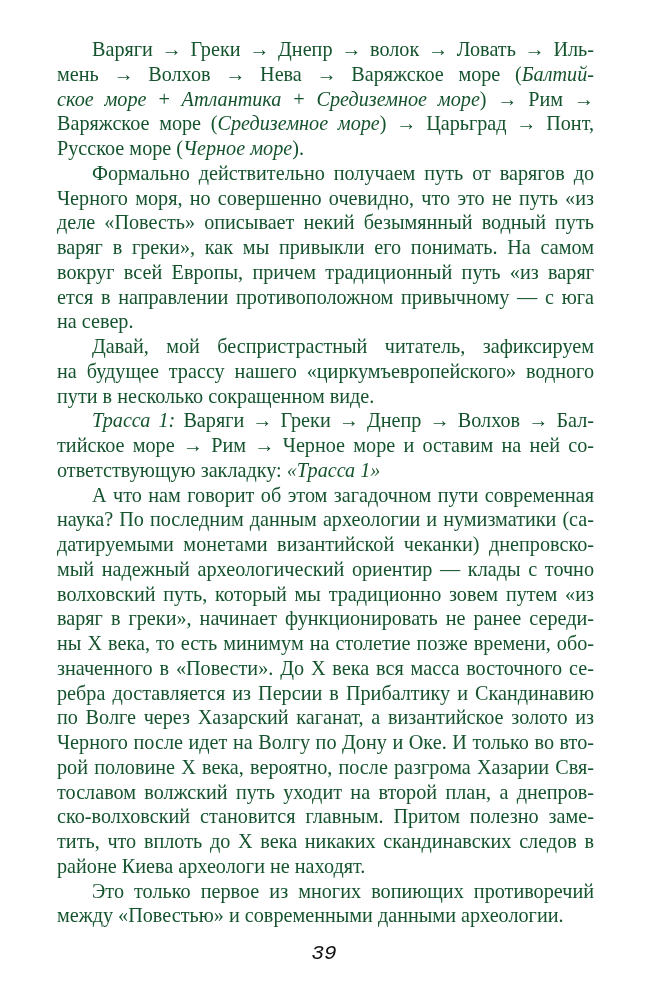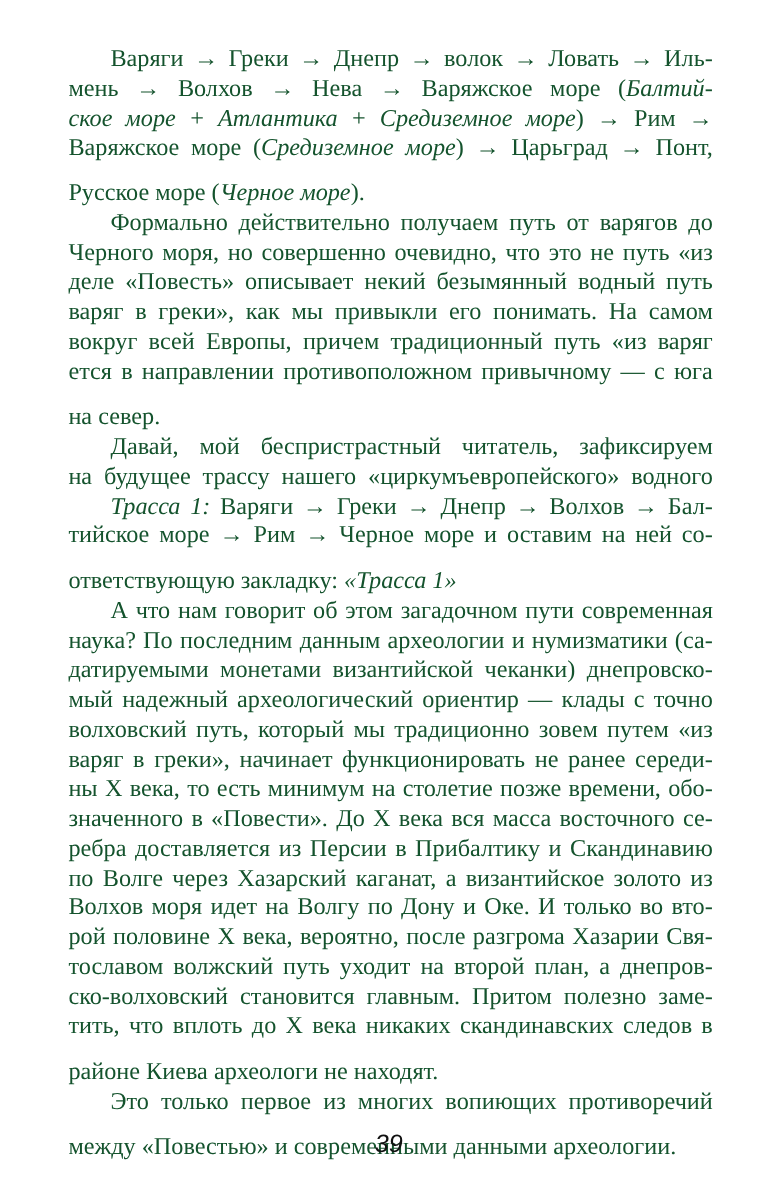--- a/index.html
+++ b/index.html
@@ -3,27 +3,27 @@
 <meta charset="utf-8">
 <style>
   html, body { margin: 0; padding: 0; background: #ffffff; }
   body { width: 648px; height: 1000px; position: relative; overflow: hidden; }
   .page {
     position: absolute; left: 57px; top: 37px; width: 537px;
     font-family: "Liberation Serif", "DejaVu Serif", serif;
     font-size: 20.2px; line-height: 24.75px; color: #14532d;
   }
   .line { white-space: nowrap; height: 24.75px; text-align: justify; text-align-last: justify; }
-  .line.last { text-align-last: left; margin-top: 13px; }
+  .line.last { text-align-last: left; }
   .line.indent { padding-left: 35px; }
   i { font-style: italic; }
   b { font-weight: normal; }
   .page-number {
     position: absolute; left: 0; width: 648px; top: 942px; text-align: center;
-    font-family: Liberation Sans, sans-serif; font-style: italic;
+    font-family: Liberation Mono, monospace; font-style: italic;
     font-size: 21px; color: #111;
   }
 </style>
 </head>
 <body>
 
 <div class="page" id="page-body">
     <div>
       <div class="line indent"><span>Варяги → Греки → Днепр → волок → Ловать → Иль-</span></div>
       <div class="line"><span>мень → Волхов → Нева → Варяжское море (</span><i>Балтий-</i></div>
@@ -36,38 +36,39 @@
       <div class="line"><span>Черного моря, но совершенно очевидно, что это не путь «из</span></div>
       <div class="line"><span>деле «Повесть» описывает некий безымянный водный путь</span></div>
       <div class="line"><span>варяг в греки», как мы привыкли его понимать. На самом</span></div>
       <div class="line"><span>вокруг всей Европы, причем традиционный путь «из варяг</span></div>
       <div class="line"><span>ется в направлении противоположном привычному — с юга</span></div>
       <div class="line last"><span>на север.</span></div>
     </div>
     <div>
       <div class="line indent"><span>Давай, мой беспристрастный читатель, зафиксируем</span></div>
       <div class="line"><span>на будущее трассу нашего «циркумъевропейского» водного</span></div>
+      <div class="line last"><span>пути в несколько сокращенном виде.</span></div>
     </div>
     <div>
       <div class="line indent"><i>Трасса 1:</i><span> Варяги → Греки → Днепр → Волхов → Бал-</span></div>
       <div class="line"><span>тийское море → Рим → Черное море и оставим на ней со-</span></div>
       <div class="line last"><span>ответствующую закладку: </span><b style="font-style: italic;">«Трасса 1»</b></div>
     </div>
     <div>
       <div class="line indent"><span>А что нам говорит об этом загадочном пути современная</span></div>
       <div class="line"><span>наука? По последним данным археологии и нумизматики (са-</span></div>
       <div class="line"><span>датируемыми монетами византийской чеканки) днепровско-</span></div>
       <div class="line"><span>мый надежный археологический ориентир — клады с точно</span></div>
       <div class="line"><span>волховский путь, который мы традиционно зовем путем «из</span></div>
       <div class="line"><span>варяг в греки», начинает функционировать не ранее середи-</span></div>
       <div class="line"><span>ны X века, то есть минимум на столетие позже времени, обо-</span></div>
       <div class="line"><span>значенного в «Повести». До X века вся масса восточного се-</span></div>
       <div class="line"><span>ребра доставляется из Персии в Прибалтику и Скандинавию</span></div>
       <div class="line"><span>по Волге через Хазарский каганат, а византийское золото из</span></div>
-      <div class="line"><span>Волхов моря идет на Волгу по Дону и Оке. И только во вто-</span></div>
+      <div class="line"><span>Черного после идет на Волгу по Дону и Оке. И только во вто-</span></div>
       <div class="line"><span>рой половине X века, вероятно, после разгрома Хазарии Свя-</span></div>
       <div class="line"><span>тославом волжский путь уходит на второй план, а днепров-</span></div>
       <div class="line"><span>ско-волховский становится главным. Притом полезно заме-</span></div>
       <div class="line"><span>тить, что вплоть до X века никаких скандинавских следов в</span></div>
       <div class="line last"><span>районе Киева археологи не находят.</span></div>
     </div>
     <div>
       <div class="line indent"><span>Это только первое из многих вопиющих противоречий</span></div>
       <div class="line last"><span>между «Повестью» и современными данными археологии.</span></div>
     </div>

